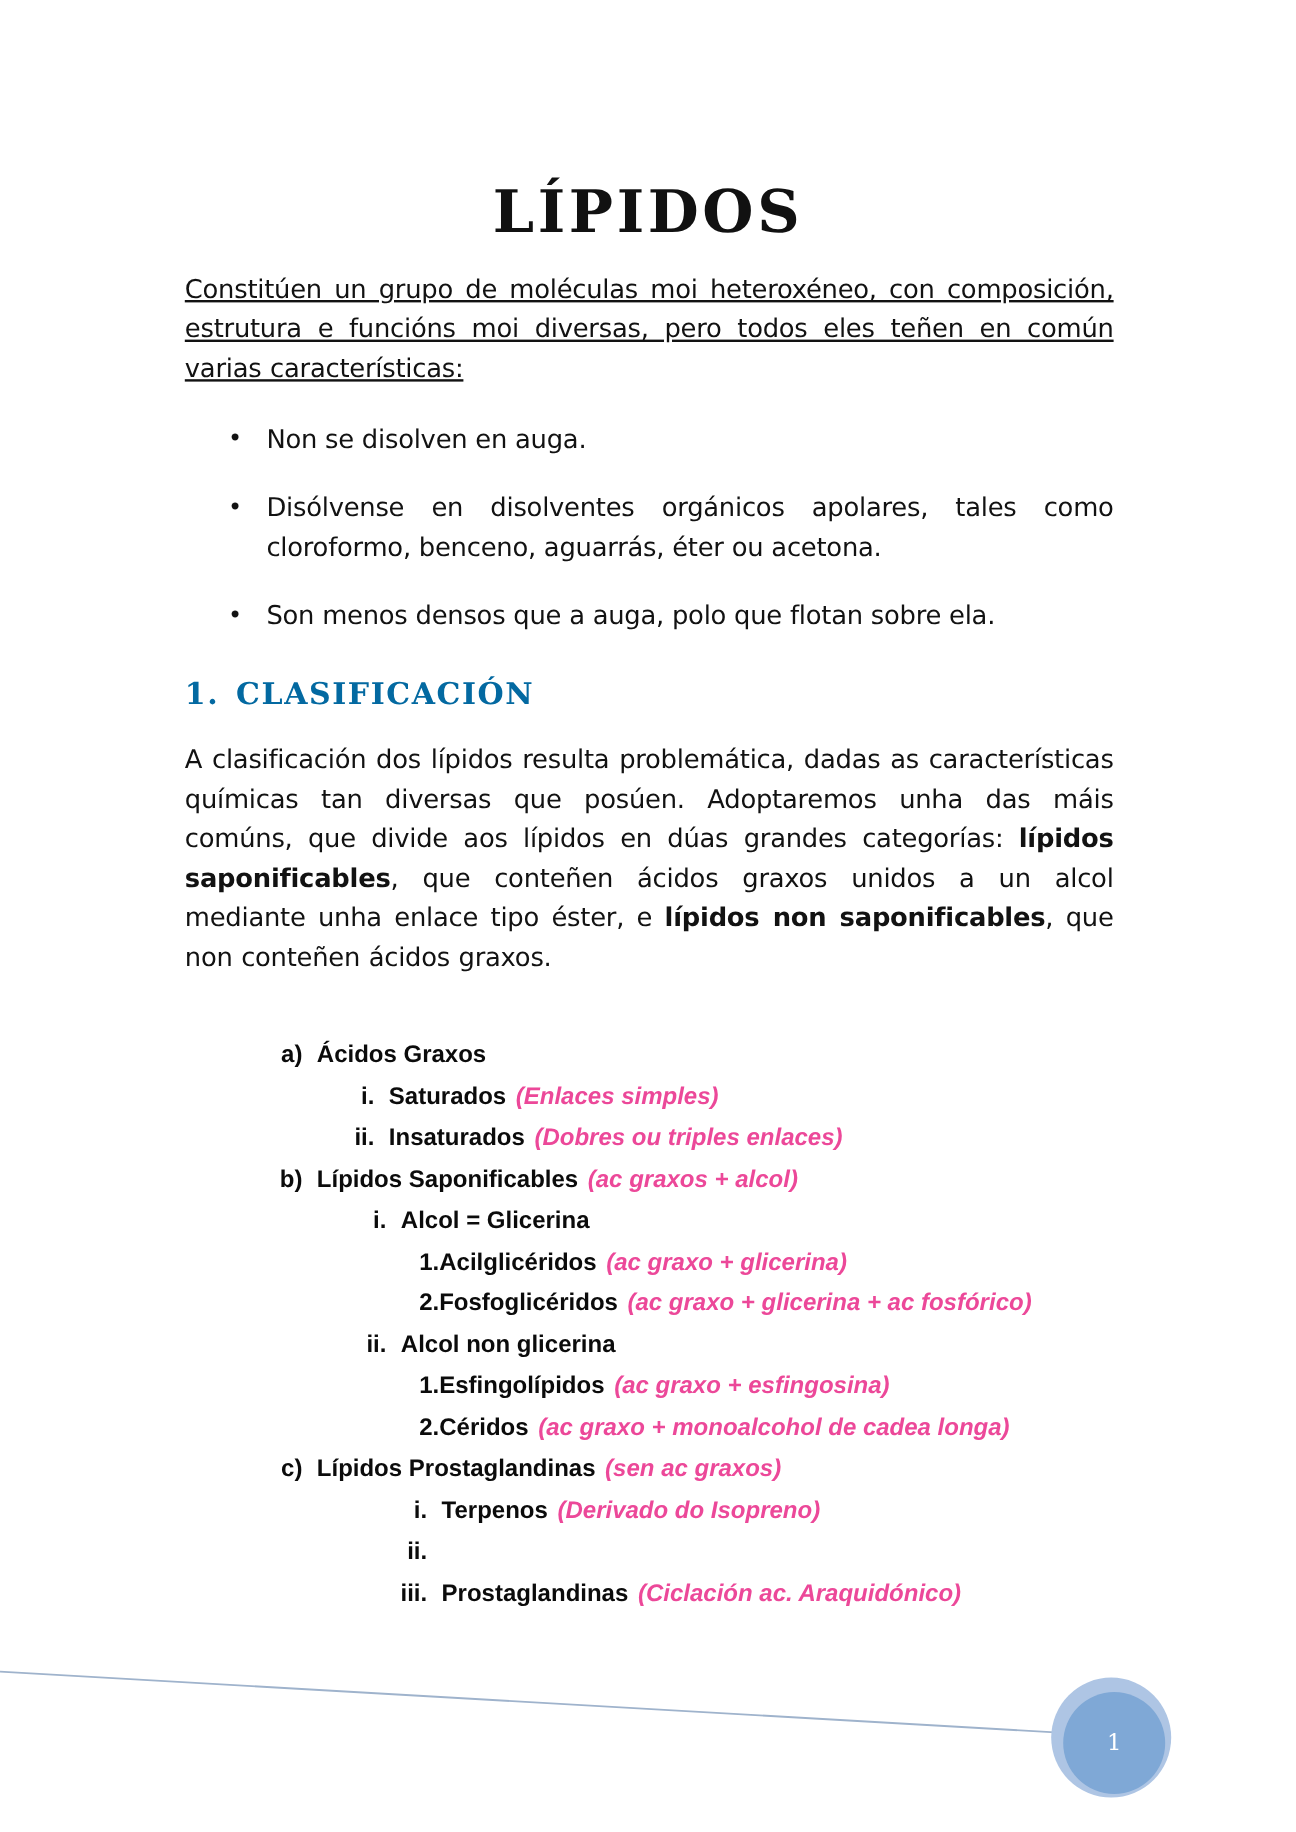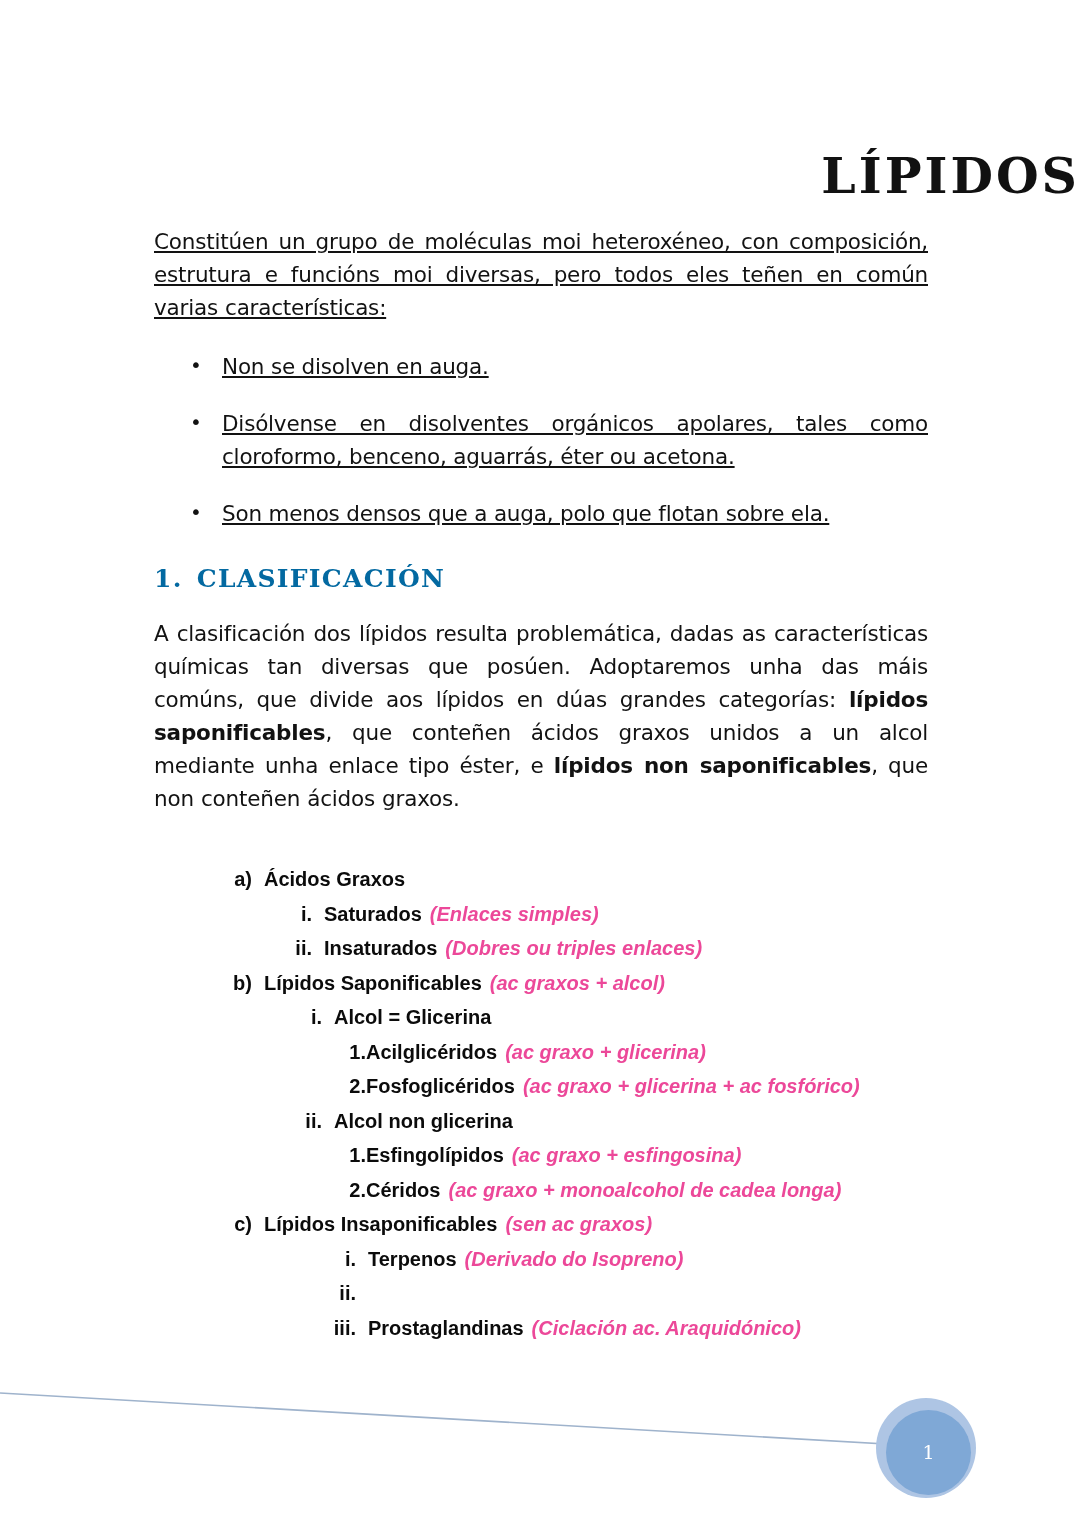--- a/index.html
+++ b/index.html
@@ -15,21 +15,21 @@
     overflow: hidden;
     font-family: "DejaVu Sans", sans-serif;
   }
 
   
   .doc-title {
     position: absolute;
     left: 0;
     top: 118px;
     width: 1080px;
-    text-align: right;
+    text-align: center;
     font-family: "DejaVu Serif", serif;
     font-weight: bold;
     font-size: 49px;
     letter-spacing: 3px;
     color: #111111;
     line-height: 1.05;
   }
 
   
   .body-col {
@@ -60,21 +60,20 @@
   .bullets li {
     position: relative;
     padding-left: 68px;
     margin-bottom: 24px;
     font-family: "DejaVu Sans", sans-serif;
     font-size: 21.5px;
     line-height: 33px;
     color: #121212;
     text-align: justify;
     letter-spacing: -0.2px;
-    text-decoration: underline;
   }
   .bullets li::before {
     content: "\2022";
     position: absolute;
     left: 36px;
     top: -1px;
     font-size: 20px;
     color: #121212;
   }
 
@@ -259,21 +258,21 @@
       <span class="otext"><span>Esfingolípidos</span><span class="ann">(ac graxo + esfingosina)</span></span>
     </div>
 
     <div class="oitem lvl3">
       <span class="marker">2.</span>
       <span class="otext"><span>Céridos</span><span class="ann">(ac graxo + monoalcohol de cadea longa)</span></span>
     </div>
 
     <div class="oitem lvl1">
       <span class="marker">c)</span>
-      <span class="otext"><span>Lípidos Insaponificables</span><span class="ann">(sen ac graxos)</span></span>
+      <span class="otext"><span>Lípidos Prostaglandinas</span><span class="ann">(sen ac graxos)</span></span>
     </div>
 
     <div class="oitem lvl2c">
       <span class="marker">i.</span>
       <span class="otext"><span>Terpenos</span><span class="ann">(Derivado do Isopreno)</span></span>
     </div>
 
     <div class="oitem lvl2c">
       <span class="marker">ii.</span>
     </div>

